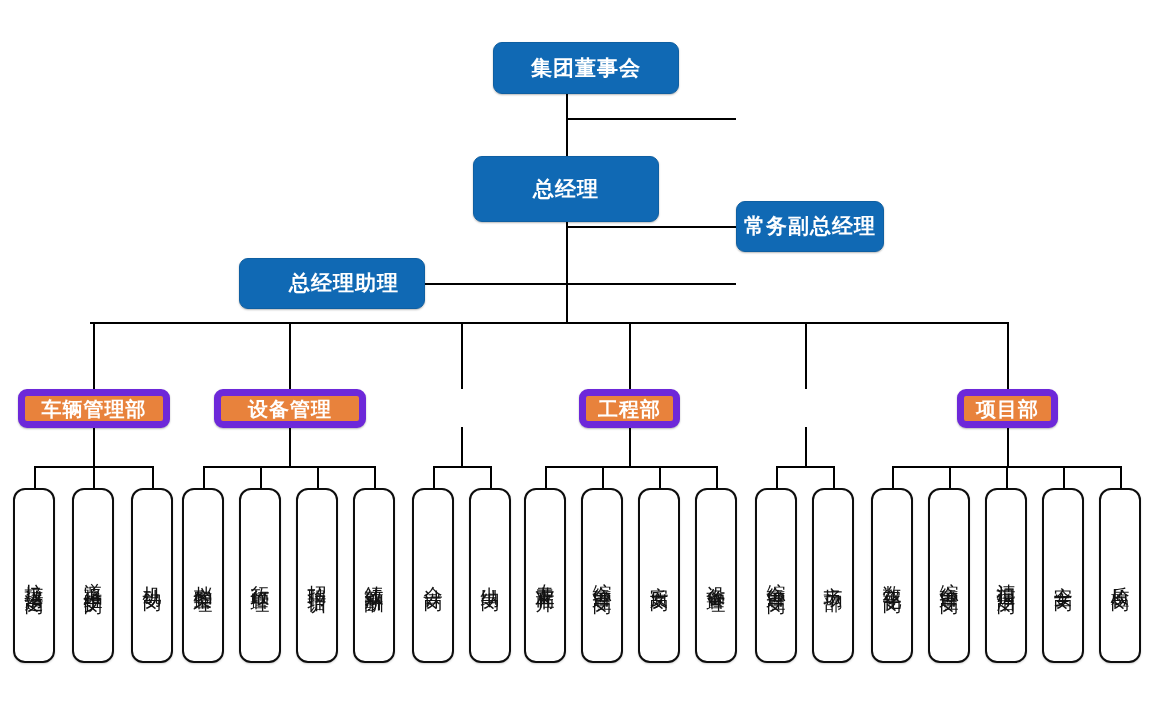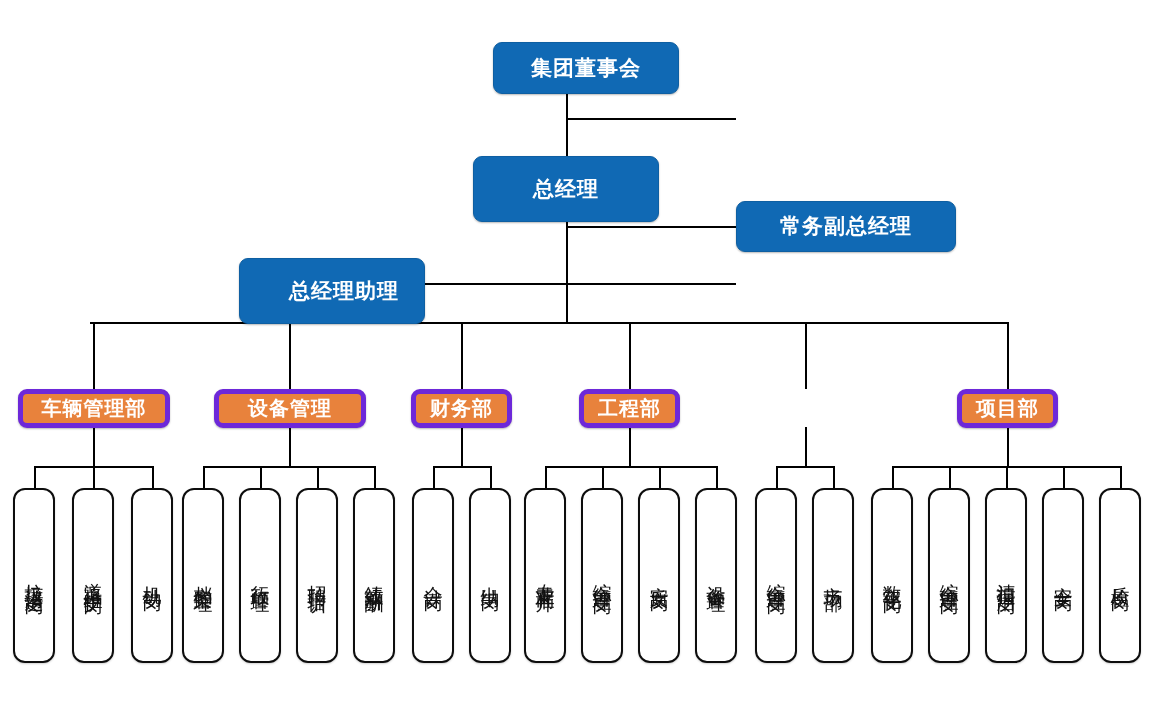--- a/index.html
+++ b/index.html
@@ -47,27 +47,28 @@
     border-radius: 9px;
     color: #ffffff;
     font-size: 21px;
     font-weight: 700;
     letter-spacing: 1px;
     box-shadow: 0 1px 2px rgba(0,0,0,0.28);
   }
 
   .node-orange {
     background: #E8823C;
-    border: 5px solid #6d28d9;
+    border: 7px solid #6d28d9;
     border-radius: 9px;
     color: #ffffff;
     font-size: 20px;
     font-weight: 700;
     letter-spacing: 1px;
     box-shadow: 0 1px 2px rgba(0,0,0,0.28);
+    align-items: flex-end;
   }
 
   .node-leaf {
     background: #ffffff;
     border: 2px solid #0d0d0d;
     border-radius: 12px;
     color: #111111;
     font-size: 19px;
     font-weight: 400;
     writing-mode: vertical-rl;
@@ -145,40 +146,37 @@
 
   <div class="node node-blue" style="left:493px; top:42px; width:186px; height:52px;">
     <span>集团董事会</span>
   </div>
 
 
   <div class="node node-blue" style="left:473px; top:149px; width:186px; height:66px;margin-top:7px;">
     <span>总经理</span>
   </div>
 
-  <div class="node node-blue" style="left:736px; top:201px; width:220px; height:51px;">
+  <div class="node node-blue" style="left:736px; top:201px; width:148px; height:51px;">
     <span>常务副总经理</span>
   </div>
 
 
-  <div class="node node-blue" style="left:239px; top:258px; width:186px; height:66px;padding-left:24px;">
+  <div class="node node-blue" style="left:239px; top:258px; width:186px; height:51px;padding-left:24px;">
     <span>总经理助理</span>
   </div>
 
   <div class="node node-orange" style="left:18px; top:389px; width:152px; height:39px;">
     <span>车辆管理部</span>
   </div>
 
   <div class="node node-orange" style="left:214px; top:389px; width:152px; height:39px;">
     <span>设备管理</span>
   </div>
 
-  <div class="node node-orange" style="left:411px; top:389px; width:101px; height:39px;">
-    <span>财务部</span>
-  </div>
 
   <div class="node node-orange" style="left:579px; top:389px; width:101px; height:39px;">
     <span>工程部</span>
   </div>
 
 
   <div class="node node-orange" style="left:957px; top:389px; width:101px; height:39px;">
     <span>项目部</span>
   </div>
 

